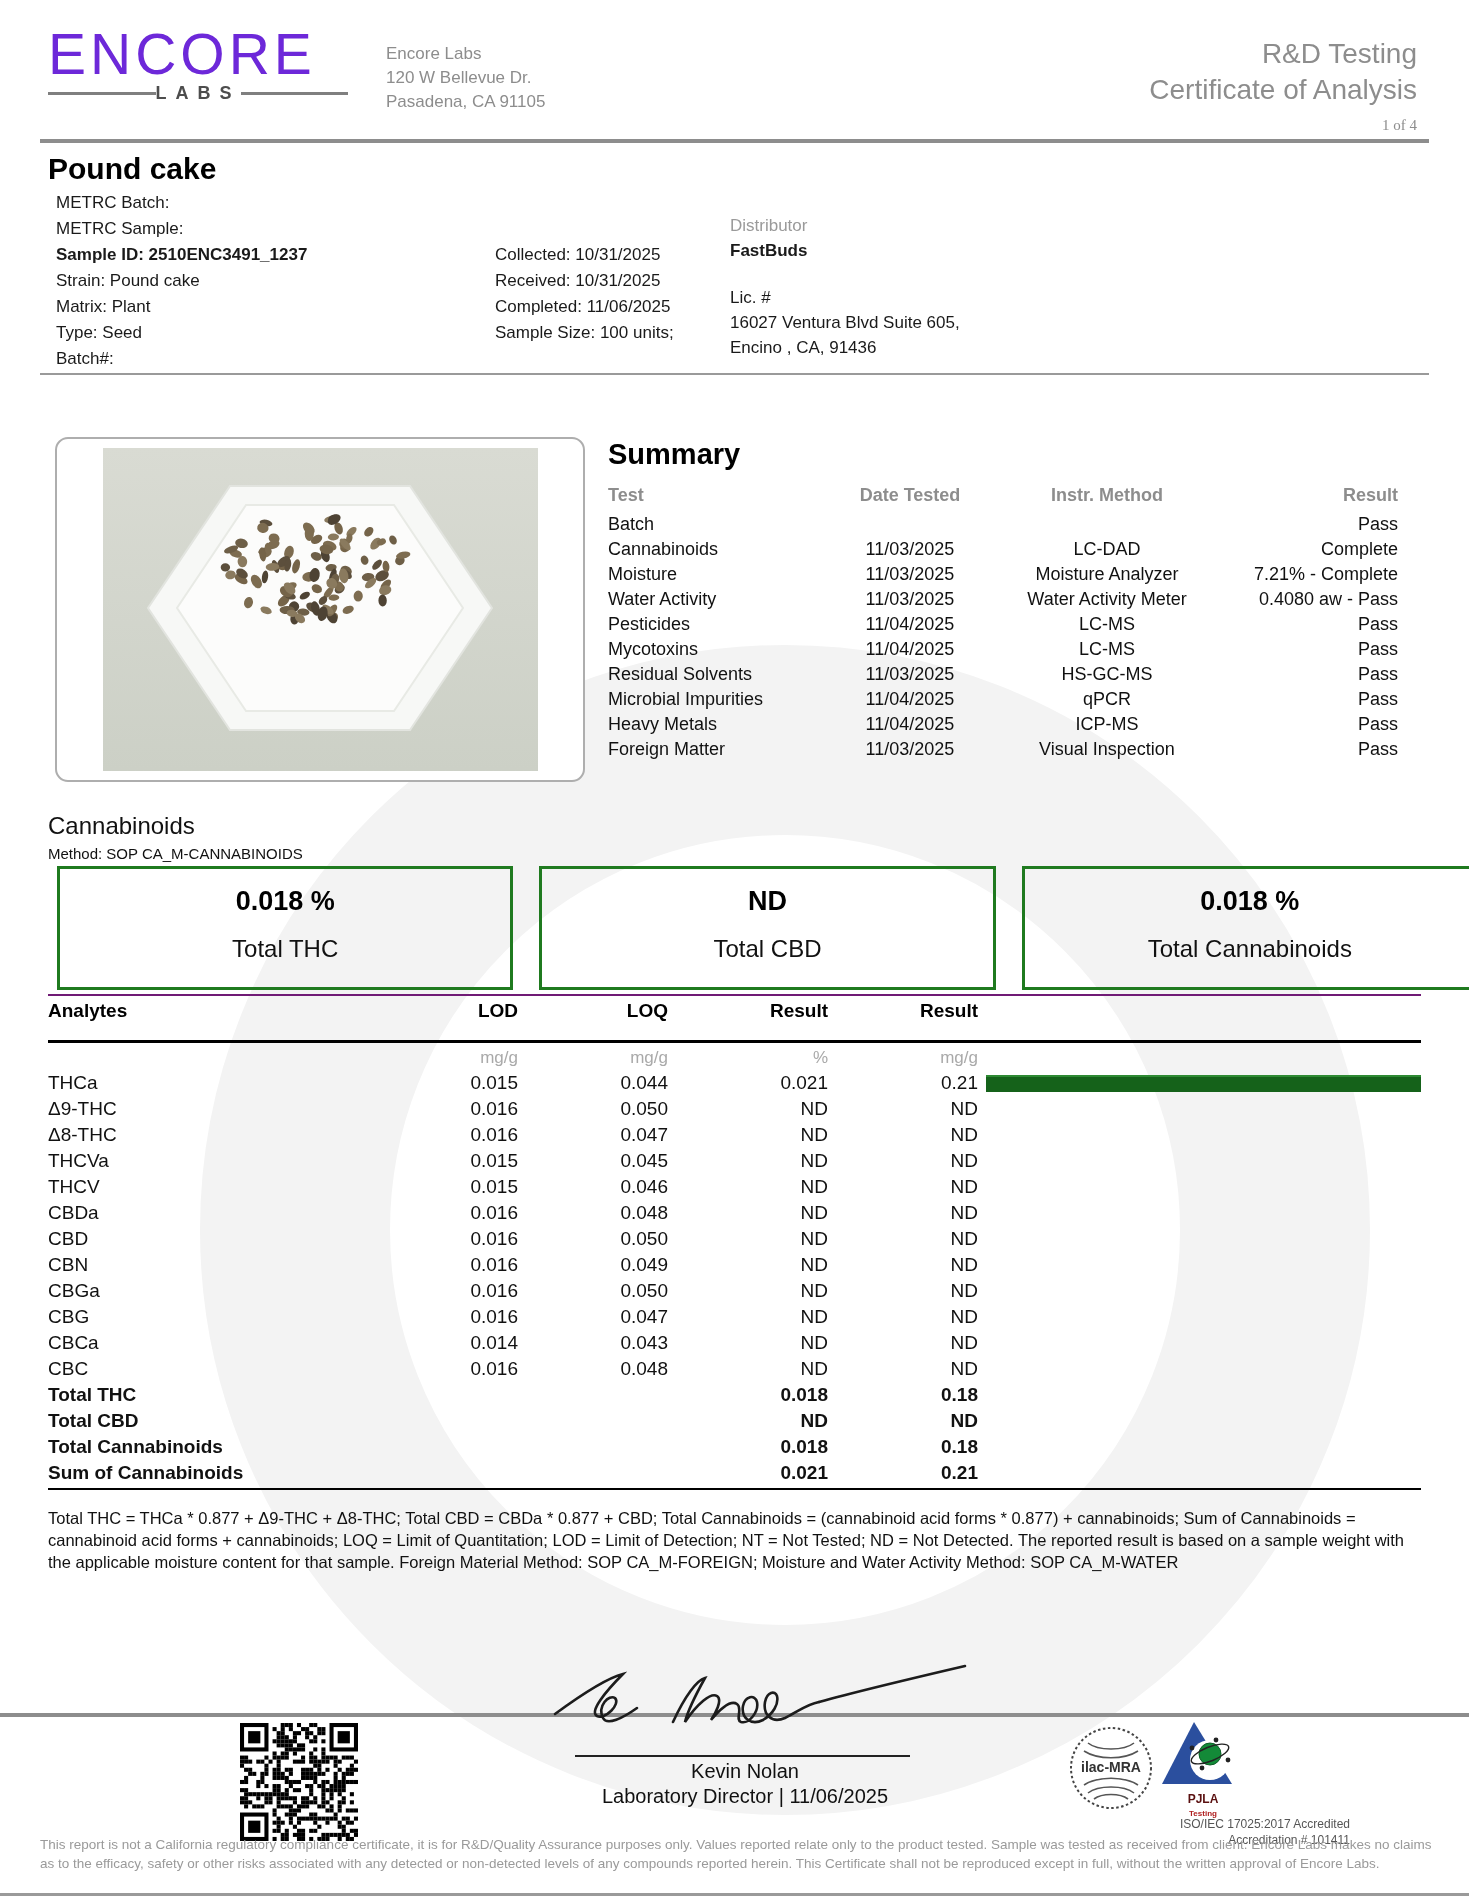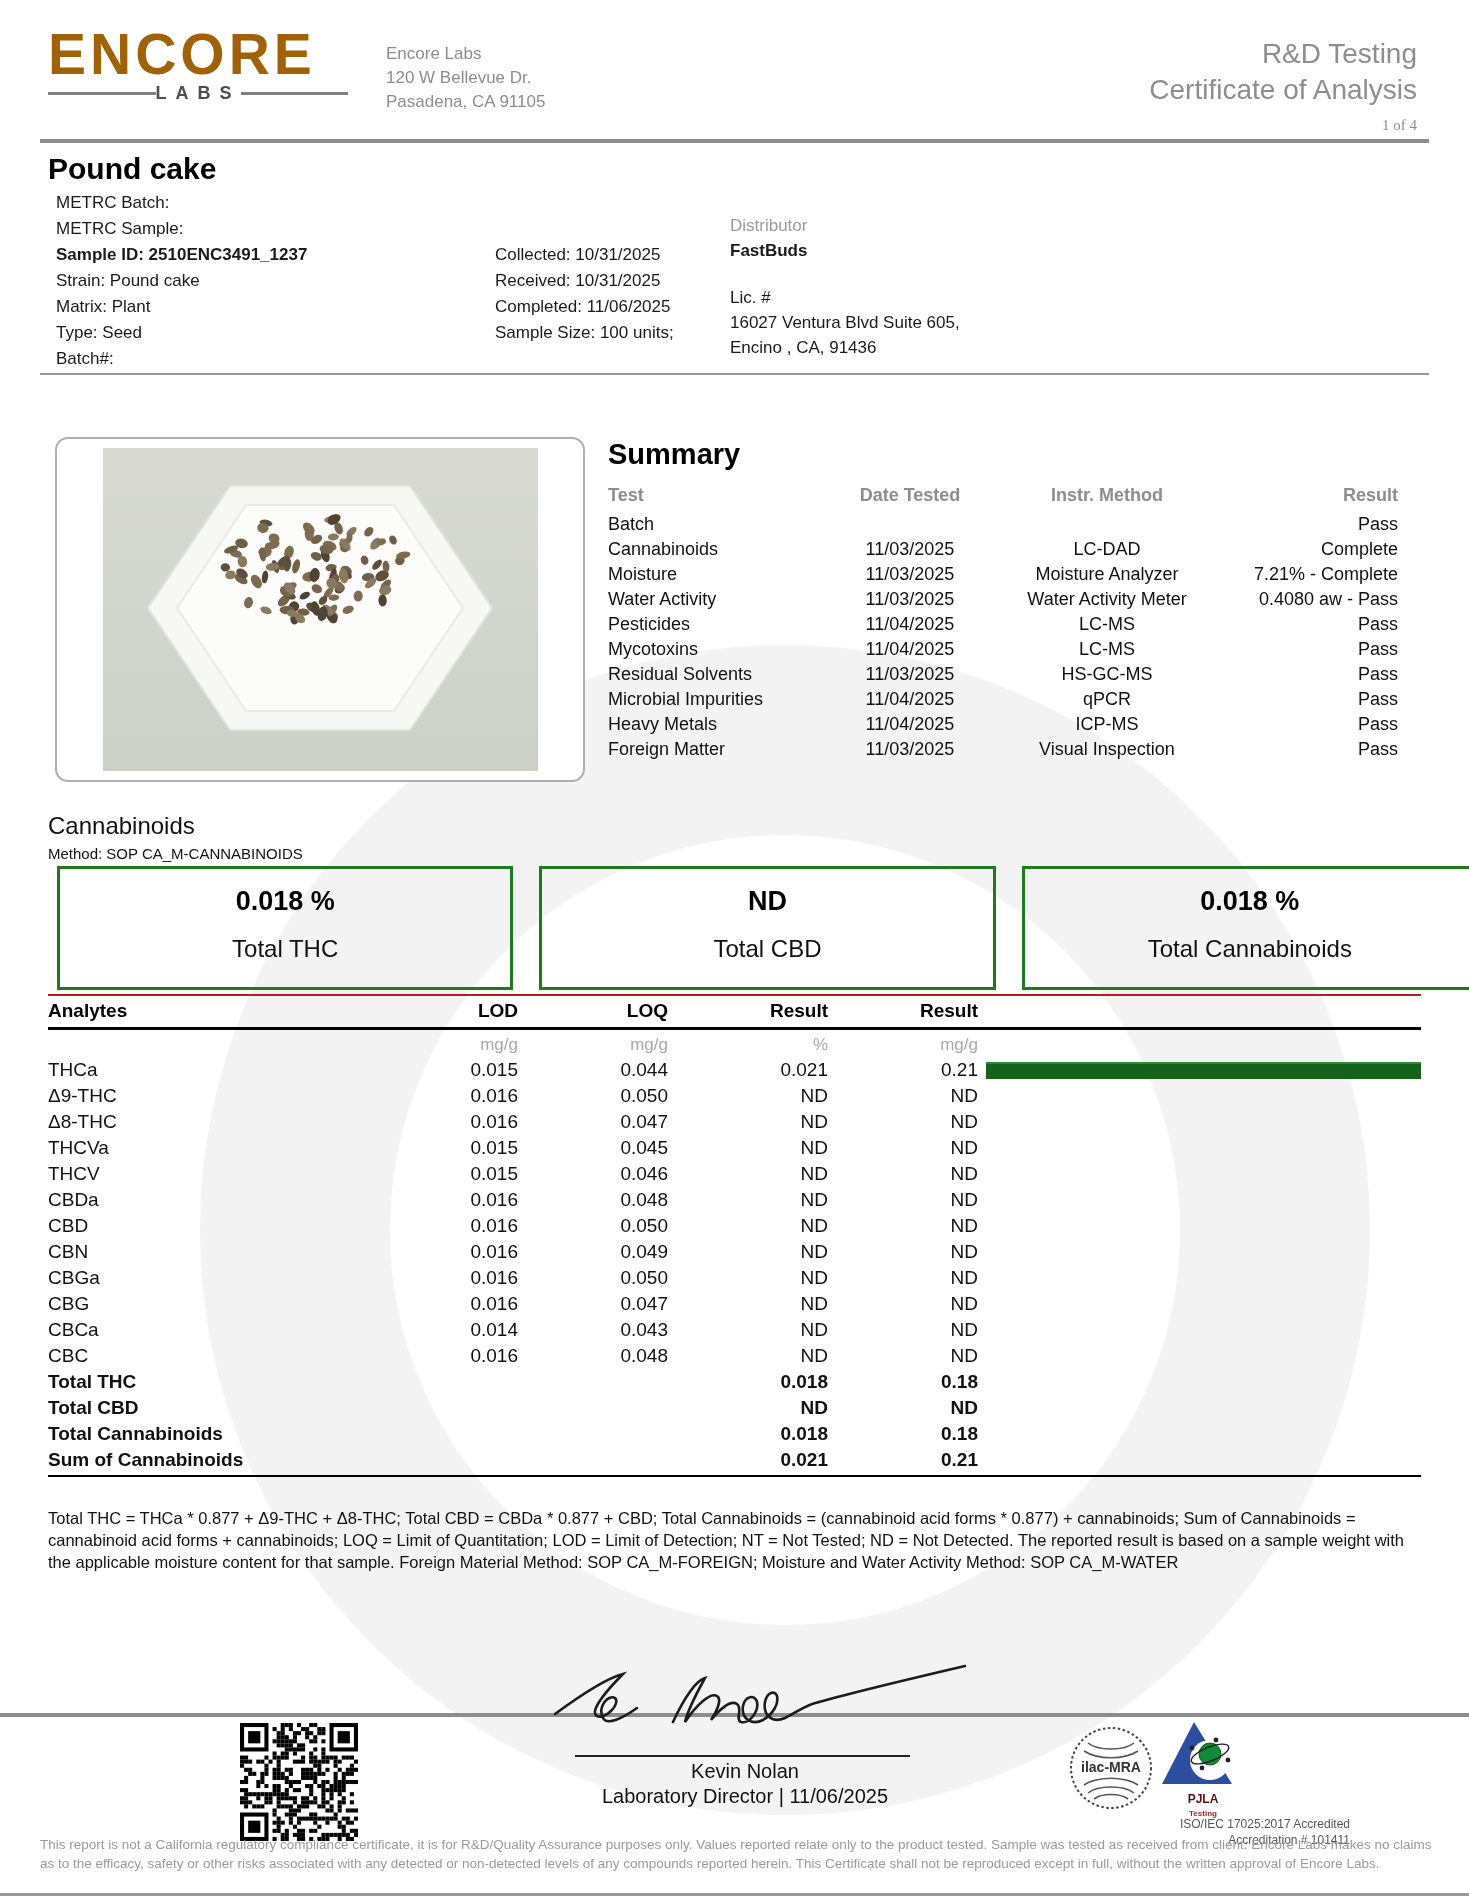--- a/index.html
+++ b/index.html
@@ -4,21 +4,21 @@
 <style>
   html,body{margin:0;padding:0;background:#e8e8e8;}
   .page{position:relative;width:1469px;height:1900px;background:#ffffff;
         font-family:"Liberation Sans",sans-serif;color:#1a1a1a;overflow:hidden;margin:0 auto;}
   .wm{position:absolute;left:200px;top:645px;width:1170px;height:1170px;border-radius:50%;
       border:190px solid #f3f3f3;box-sizing:border-box;z-index:0;}
   .layer{position:absolute;inset:0;z-index:1;}
 
   
   .hdr{position:absolute;left:48px;top:26px;right:52px;display:flex;}
-  .logo-word{font-size:57px;font-weight:700;color:#a16207;letter-spacing:4px;line-height:1;}
+  .logo-word{font-size:57px;font-weight:400;color:#6d28d9;letter-spacing:4px;line-height:1;}
   .logo-sub{display:flex;align-items:center;gap:0;margin-top:0;width:300px;}
   .logo-sub .bar{height:0;border-top:3px solid #7f7f7f;flex:1;}
   .logo-sub .labs{font-size:18px;font-weight:700;letter-spacing:9px;color:#4d4d4d;}
   .lab-col{margin-left:38px;margin-top:16px;font-size:17px;color:#8d8d8d;line-height:1.42;}
   .lab-col2{margin-left:60px;margin-top:16px;font-size:17px;color:#8d8d8d;line-height:1.42;}
   .title-col{margin-left:auto;text-align:right;color:#8d8d8d;margin-top:10px;}
   .title-main{font-size:28px;line-height:1.28;text-align:right;}
   .page-ind{font-family:"Liberation Serif",serif;font-size:15px;color:#8d8d8d;margin-top:9px;}
 
   .rule{position:absolute;background:#8d8d8d;}
@@ -48,22 +48,22 @@
   
   .cb-head{position:absolute;left:48px;top:812px;font-size:24px;color:#111;}
   .cb-method{position:absolute;left:48px;top:845px;font-size:15px;color:#111;}
   .hl-row{position:absolute;left:57px;top:866px;width:1421px;display:flex;gap:26px;}
   .hl-box{flex:1;height:124px;border:3px solid #1f7a1f;box-sizing:border-box;text-align:center;background:transparent;}
   .hl-val{font-size:27px;font-weight:700;margin-top:17px;color:#000;}
   .hl-lab{font-size:24px;margin-top:18px;color:#111;}
 
   .an-table{position:absolute;left:48px;top:994px;width:1373px;}
   .an-grid{display:grid;grid-template-columns:300px 170px 150px 160px 150px 443px;}
-  .an-header{font-size:19px;font-weight:700;border-top:2px solid #b91c1c;border-bottom:3px solid #000;
-             padding:4px 0 5px 0;color:#000;}
+  .an-header{font-size:19px;font-weight:700;border-top:2px solid #701a75;border-bottom:3px solid #000;
+             padding:4px 0 18px 0;color:#000;}
   .an-units{font-size:17px;color:#a9a9a9;padding:5px 0 2px 0;}
   .an-row{font-size:19px;line-height:26px;color:#111;}
   .an-row.total .an-name,.an-row.total .num{font-weight:700;}
   .num{text-align:right;}
   .barcell{position:relative;}
   .thc-bar{position:absolute;left:8px;right:0;top:5px;height:15px;background:#15621a;border-top:2px solid #2e8a33;}
   .an-bottom{border-top:2.5px solid #000;margin-top:2px;}
 
   .footnote{position:absolute;left:48px;top:1508px;width:1380px;font-size:16.5px;line-height:1.33;color:#111;}
 

